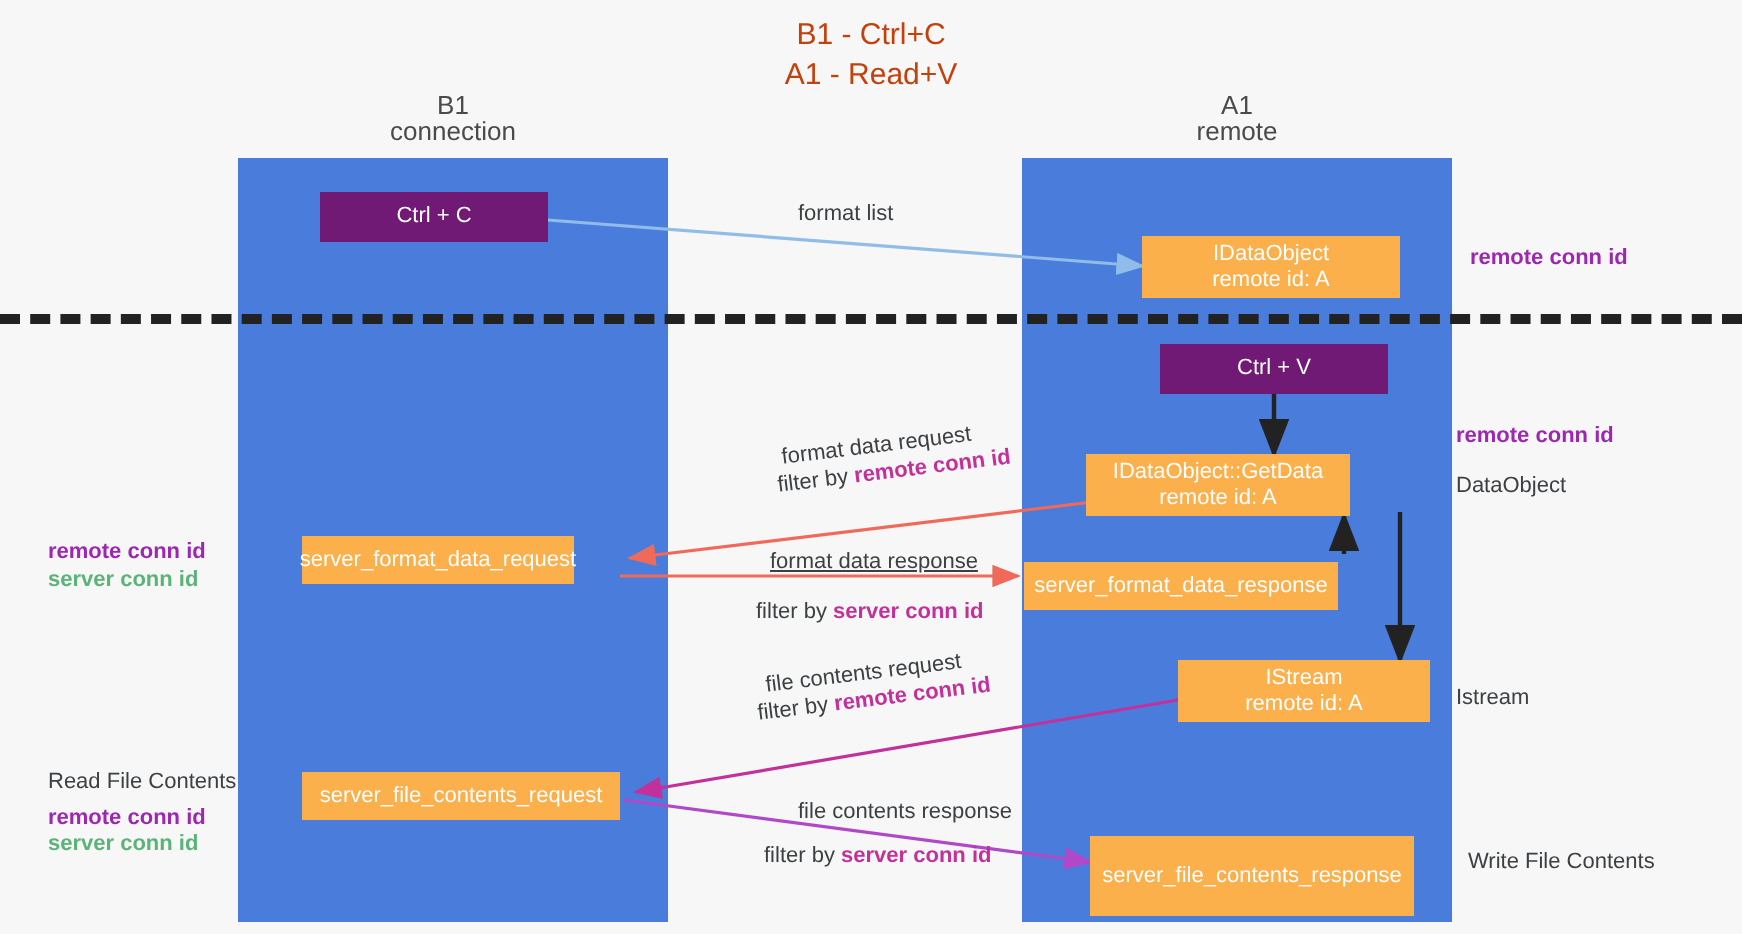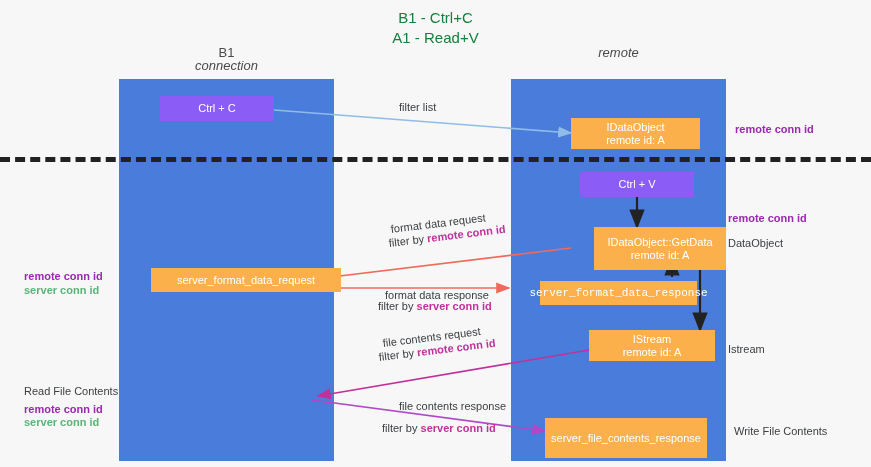--- a/index.html
+++ b/index.html
@@ -20,33 +20,33 @@
 
   
   .title {
     position: absolute;
     left: 0;
     top: 8px;
     width: 871px;
     text-align: center;
     font-size: 15px;
     line-height: 20px;
-    color: #15803d;
+    color: #c2410c;
   }
 
   
   .col-head {
     position: absolute;
     text-align: center;
     font-size: 13px;
     line-height: 13px;
     color: #4a4a4a;
   }
   .col-head .l1 { display: block; }
-  .col-head .l2 { display: block; font-style: italic; }
+  .col-head .l2 { display: block; }
 
   
   .lane {
     position: absolute;
     background: #4a7ddb;
   }
 
   
   .box {
     position: absolute;
@@ -54,21 +54,21 @@
     display: flex;
     flex-direction: column;
     align-items: center;
     justify-content: center;
     color: #ffffff;
     font-size: 11px;
     line-height: 13px;
     text-align: center;
     padding: 2px 4px;
   }
-  .box.green { background: #8b5cf6; }
+  .box.green { background: #701a75; }
   .box.orange { background: #fbb04c; }
   .box .sub { font-size: 11px; line-height: 13px; }
 
   
   .lbl {
     position: absolute;
     font-size: 11px;
     line-height: 14px;
     color: #333333;
     white-space: nowrap;
@@ -106,20 +106,21 @@
   </div>
 
   <div class="lane" style="left:119px; top:79px; width:215px; height:382px;"></div>
   <div class="lane" style="left:511px; top:79px; width:215px; height:382px;"></div>
 
   <div class="col-head" style="left:119px; top:46px; width:215px;">
     <span class="l1">B1</span>
     <span class="l2">connection</span>
   </div>
   <div class="col-head" style="left:511px; top:46px; width:215px;">
+    <span class="l1">A1</span>
     <span class="l2">remote</span>
   </div>
 
   <svg id="wires" viewBox="0 0 871 467">
     <defs>
       <marker id="ar-blue" markerWidth="9" markerHeight="7" refX="8" refY="3.5" orient="auto">
         <polygon points="0 0, 9 3.5, 0 7" fill="#8fbce8"></polygon>
       </marker>
       <marker id="ar-red" markerWidth="9" markerHeight="7" refX="8" refY="3.5" orient="auto">
         <polygon points="0 0, 9 3.5, 0 7" fill="#ef6a5a"></polygon>
@@ -157,72 +158,72 @@
   <div class="box green" style="left:160px; top:96px; width:114px; height:25px;">
     <span>Ctrl + C</span>
   </div>
 
   <div class="box orange" style="left:571px; top:118px; width:129px; height:31px;">
     <span>IDataObject</span>
     <span class="sub">remote id: A</span>
   </div>
 
   <div class="lbl plain" style="left:399px; top:100px;">
-    <span>filter list</span>
+    <span>format list</span>
   </div>
 
   <div class="lbl purple" style="left:735px; top:122px;">
     <span>remote conn id</span>
   </div>
 
   <div class="box green" style="left:580px; top:172px; width:114px; height:25px;">
     <span>Ctrl + V</span>
   </div>
 
-  <div class="box orange" style="left:594px; top:227px; width:132px; height:43px;">
+  <div class="box orange" style="left:543px; top:227px; width:132px; height:31px;">
     <span>IDataObject::GetData</span>
     <span class="sub">remote id: A</span>
   </div>
 
   <div class="lbl purple" style="left:728px; top:211px;">
     <span>remote conn id</span>
   </div>
 
   <div class="lbl plain" style="left:728px; top:236px;">
     <span>DataObject</span>
   </div>
 
   <div class="lbl plain rot" style="left:390px; top:222px; transform: rotate(-7deg);">
     <span>format data request</span>
   </div>
   <div class="lbl rot" style="left:388px; top:236px; transform: rotate(-7deg);">
     <span class="lbl plain" style="position:static;">filter by</span>
     <span class="lbl magenta" style="position:static;">remote conn id</span>
   </div>
 
-  <div class="box orange" style="left:151px; top:268px; width:190px; height:24px;text-align:right;">
+  <div class="box orange" style="left:151px; top:268px; width:136px; height:24px;text-align:right;">
     <span>server_format_data_request</span>
   </div>
 
   <div class="lbl purple" style="left:24px; top:269px;">
     <span>remote conn id</span>
   </div>
   <div class="lbl green" style="left:24px; top:283px;">
     <span>server conn id</span>
   </div>
 
-  <div class="lbl plain" style="left:385px; top:288px;">
+  <div class="lbl plain" style="left:385px; top:274px;text-decoration:underline;">
     <span>format data response</span>
   </div>
   <div class="lbl" style="left:378px; top:299px;">
     <span class="lbl plain" style="position:static;">filter by</span>
     <span class="lbl magenta" style="position:static;">server conn id</span>
   </div>
 
-  <div class="box orange" style="left:540px; top:281px; width:157px; height:24px;font-family:Liberation Mono, monospace;">
+  <div class="box orange" style="left:512px; top:281px; width:157px; height:24px;">
     <span>server_format_data_response</span>
   </div>
 
   <div class="box orange" style="left:589px; top:330px; width:126px; height:31px;">
     <span>IStream</span>
     <span class="sub">remote id: A</span>
   </div>
 
   <div class="lbl plain" style="left:728px; top:342px;">
     <span>Istream</span>
@@ -239,20 +240,23 @@
   <div class="lbl plain" style="left:24px; top:384px;">
     <span>Read File Contents</span>
   </div>
   <div class="lbl purple" style="left:24px; top:402px;">
     <span>remote conn id</span>
   </div>
   <div class="lbl green" style="left:24px; top:415px;">
     <span>server conn id</span>
   </div>
 
+  <div class="box orange" style="left:151px; top:386px; width:159px; height:24px;">
+    <span>server_file_contents_request</span>
+  </div>
 
   <div class="lbl plain" style="left:399px; top:399px;">
     <span>file contents response</span>
   </div>
   <div class="lbl" style="left:382px; top:421px;">
     <span class="lbl plain" style="position:static;">filter by</span>
     <span class="lbl magenta" style="position:static;">server conn id</span>
   </div>
 
   <div class="box orange" style="left:545px; top:418px; width:162px; height:40px;">

